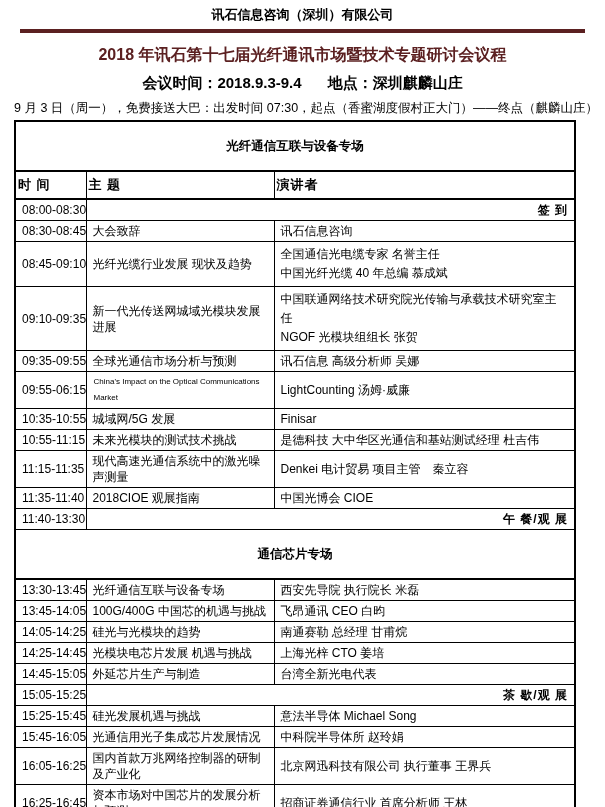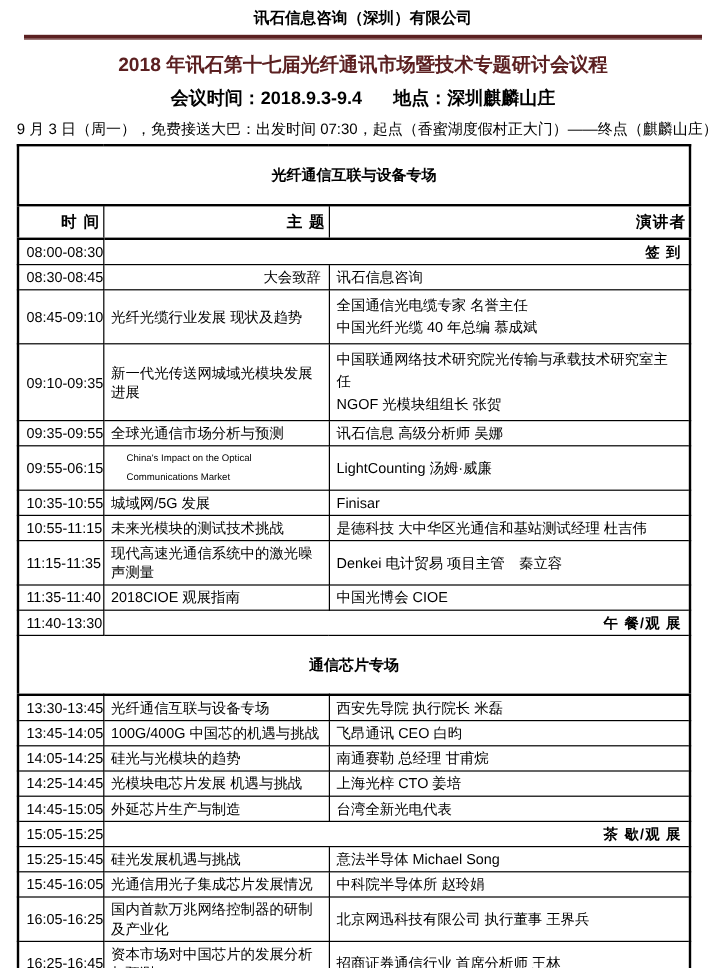--- a/index.html
+++ b/index.html
@@ -36,27 +36,27 @@
     border: 1px solid var(--border);
     font-size: 12px; line-height: 16px;
     padding: 2px 6px; vertical-align: middle;
     overflow: hidden;
   }
   tr.section-row td {
     font-weight: bold; text-align: center; font-size: 12.5px;
     padding: 16px 2px; border-bottom-width: 2px;
   }
   tr.colheader-row td {
-    font-weight: bold; text-align: right; font-size: 13px;
+    font-weight: bold; text-align: left; font-size: 13px;
     padding: 5px 2px; border-bottom-width: 2px; letter-spacing: 1px;
   }
   td.time { text-align: center; font-size: 11px; padding: 4px 1px; white-space: nowrap; }
   tr.item-row td { height: 21px; }
-  td.topic.center { text-align: right; }
-  td.topic.small { font-size: 8px; padding: 2px 19px; letter-spacing: 0; }
+  td.topic.center { text-align: left; }
+  td.topic.small { font-size: 8px; padding: 2px 7px; letter-spacing: 0; }
   td.speaker.multi, td.forum { white-space: pre-line; }
   td.speaker.multi { line-height: 19px; padding-top: 3px; padding-bottom: 3px; }
   td.break-label { font-weight: bold; text-align: right; letter-spacing: 1px; }
 </style>
 </head>
 <body>
 
 <div class="page">
   <div class="company">讯石信息咨询（深圳）有限公司</div>
   <div class="rule"></div>

